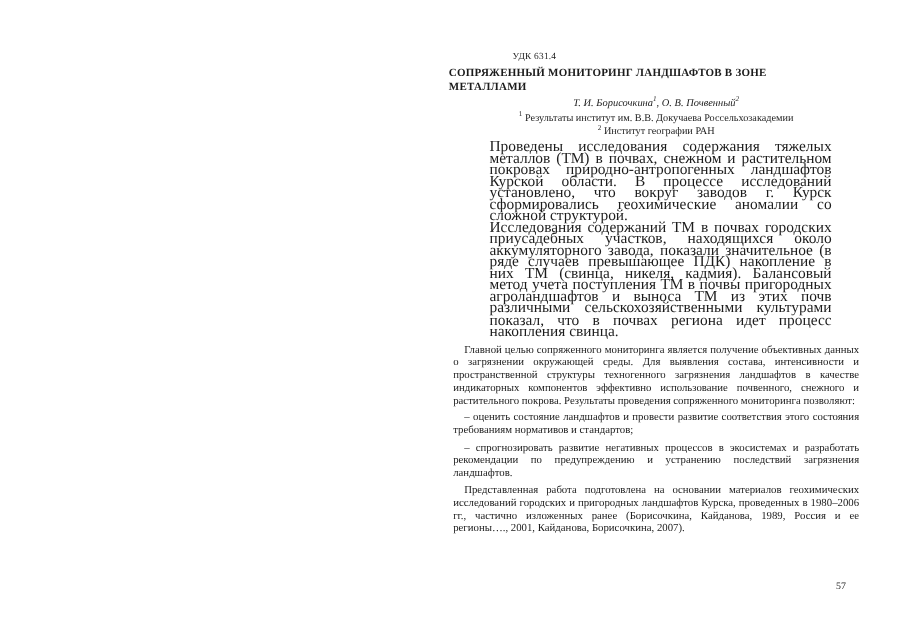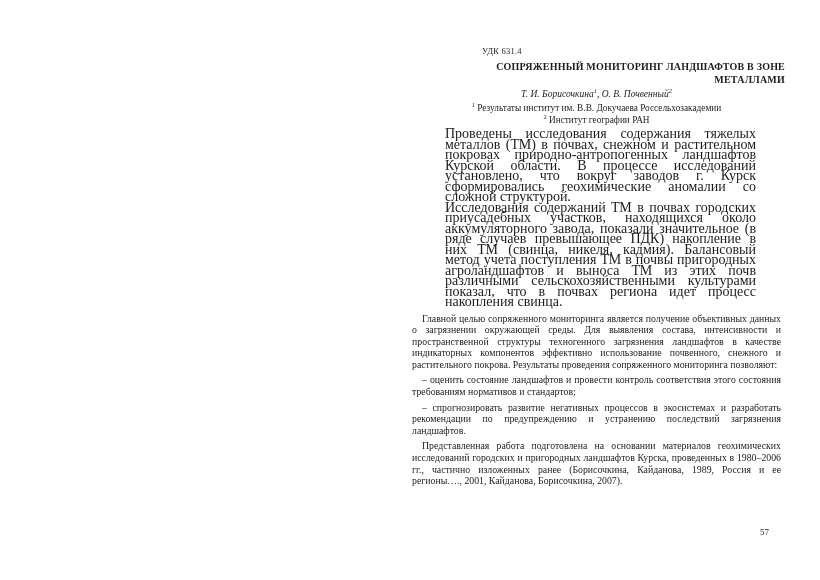--- a/index.html
+++ b/index.html
@@ -14,26 +14,26 @@
   }
   .column {
     position: absolute;
     left: 408px;
     top: 46px;
     width: 377px;
   }
   .udc {
     font-size: 8.5px;
     line-height: 10px;
-    margin-left: 74px;
+    margin-left: 58px;
     letter-spacing: 0.2px;
   }
   .title {
     margin-top: 4px;
-    text-align: right;
+    text-align: left;
     font-weight: bold;
     font-size: 10px;
     line-height: 13px;
     letter-spacing: 0.2px;
   }
   .authors {
     margin-top: 2px;
     text-align: center;
     font-style: italic;
     font-size: 9.5px;
@@ -92,21 +92,21 @@
       <div><sup>2</sup><span> Институт географии РАН</span></div>
     </div>
 
     <div class="abstract">
       <p>Проведены исследования содержания тяжелых металлов (ТМ) в почвах, снежном и растительном покровах природно-антропогенных ландшафтов Курской области. В процессе исследований установлено, что вокруг заводов г. Курск сформировались геохимические аномалии со сложной структурой.</p>
       <p>Исследования содержаний ТМ в почвах городских приусадебных участков, находящихся около аккумуляторного завода, показали значительное (в ряде случаев превышающее ПДК) накопление в них ТМ (свинца, никеля, кадмия). Балансовый метод учета поступления ТМ в почвы пригородных агроландшафтов и выноса ТМ из этих почв различными сельскохозяйственными культурами показал, что в почвах региона идет процесс накопления свинца.</p>
     </div>
 
     <div class="body-text">
       <p>Главной целью сопряженного мониторинга является получение объективных данных о загрязнении окружающей среды. Для выявления состава, интенсивности и пространственной структуры техногенного загрязнения ландшафтов в качестве индикаторных компонентов эффективно использование почвенного, снежного и растительного покрова. Результаты проведения сопряженного мониторинга позволяют:</p>
-      <p>– оценить состояние ландшафтов и провести контроль соответствия этого состояния требованиям нормативов и стандартов;</p>
+      <p>– оценить состояние ландшафтов и провести развитие соответствия этого состояния требованиям нормативов и стандартов;</p>
       <p>– спрогнозировать развитие негативных процессов в экосистемах и разработать рекомендации по предупреждению и устранению последствий загрязнения ландшафтов.</p>
       <p>Представленная работа подготовлена на основании материалов геохимических исследований городских и пригородных ландшафтов Курска, проведенных в 1980–2006 гг., частично изложенных ранее (Борисочкина, Кайданова, 1989, Россия и ее регионы…., 2001, Кайданова, Борисочкина, 2007).</p>
     </div>
 
   </div>
 
   <div class="page-number">57</div>
 </div>
 
 </body></html>

